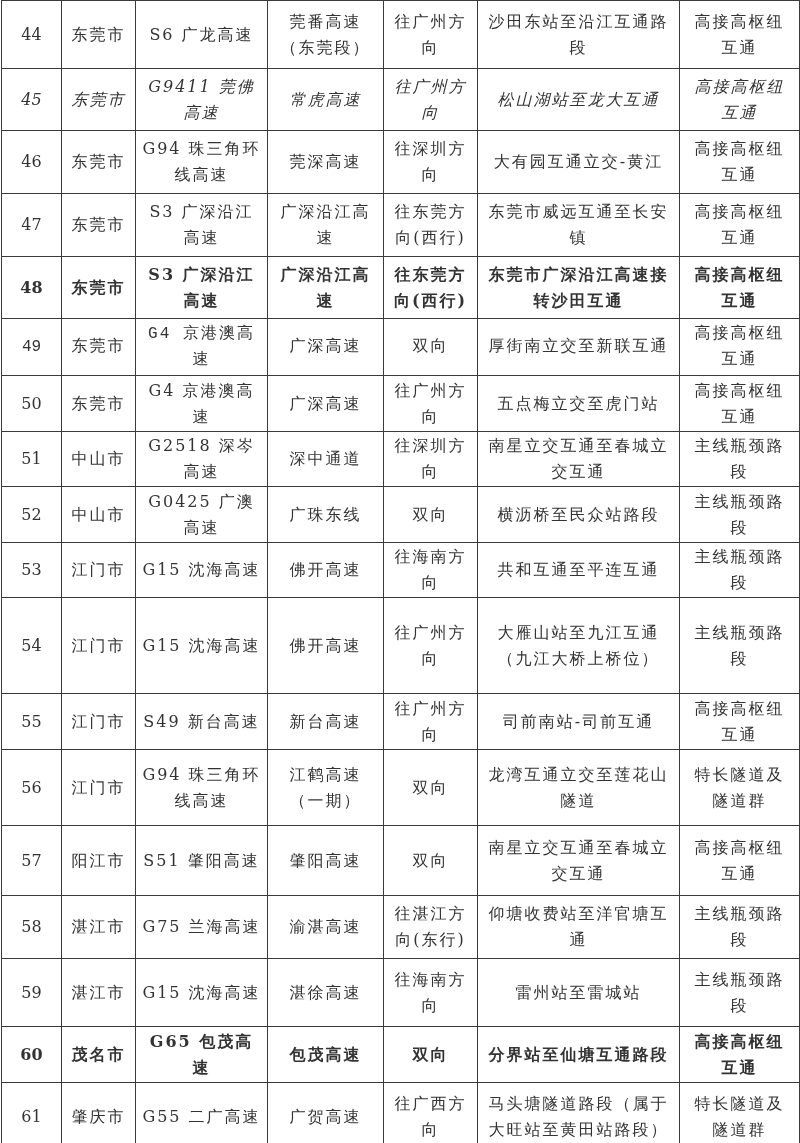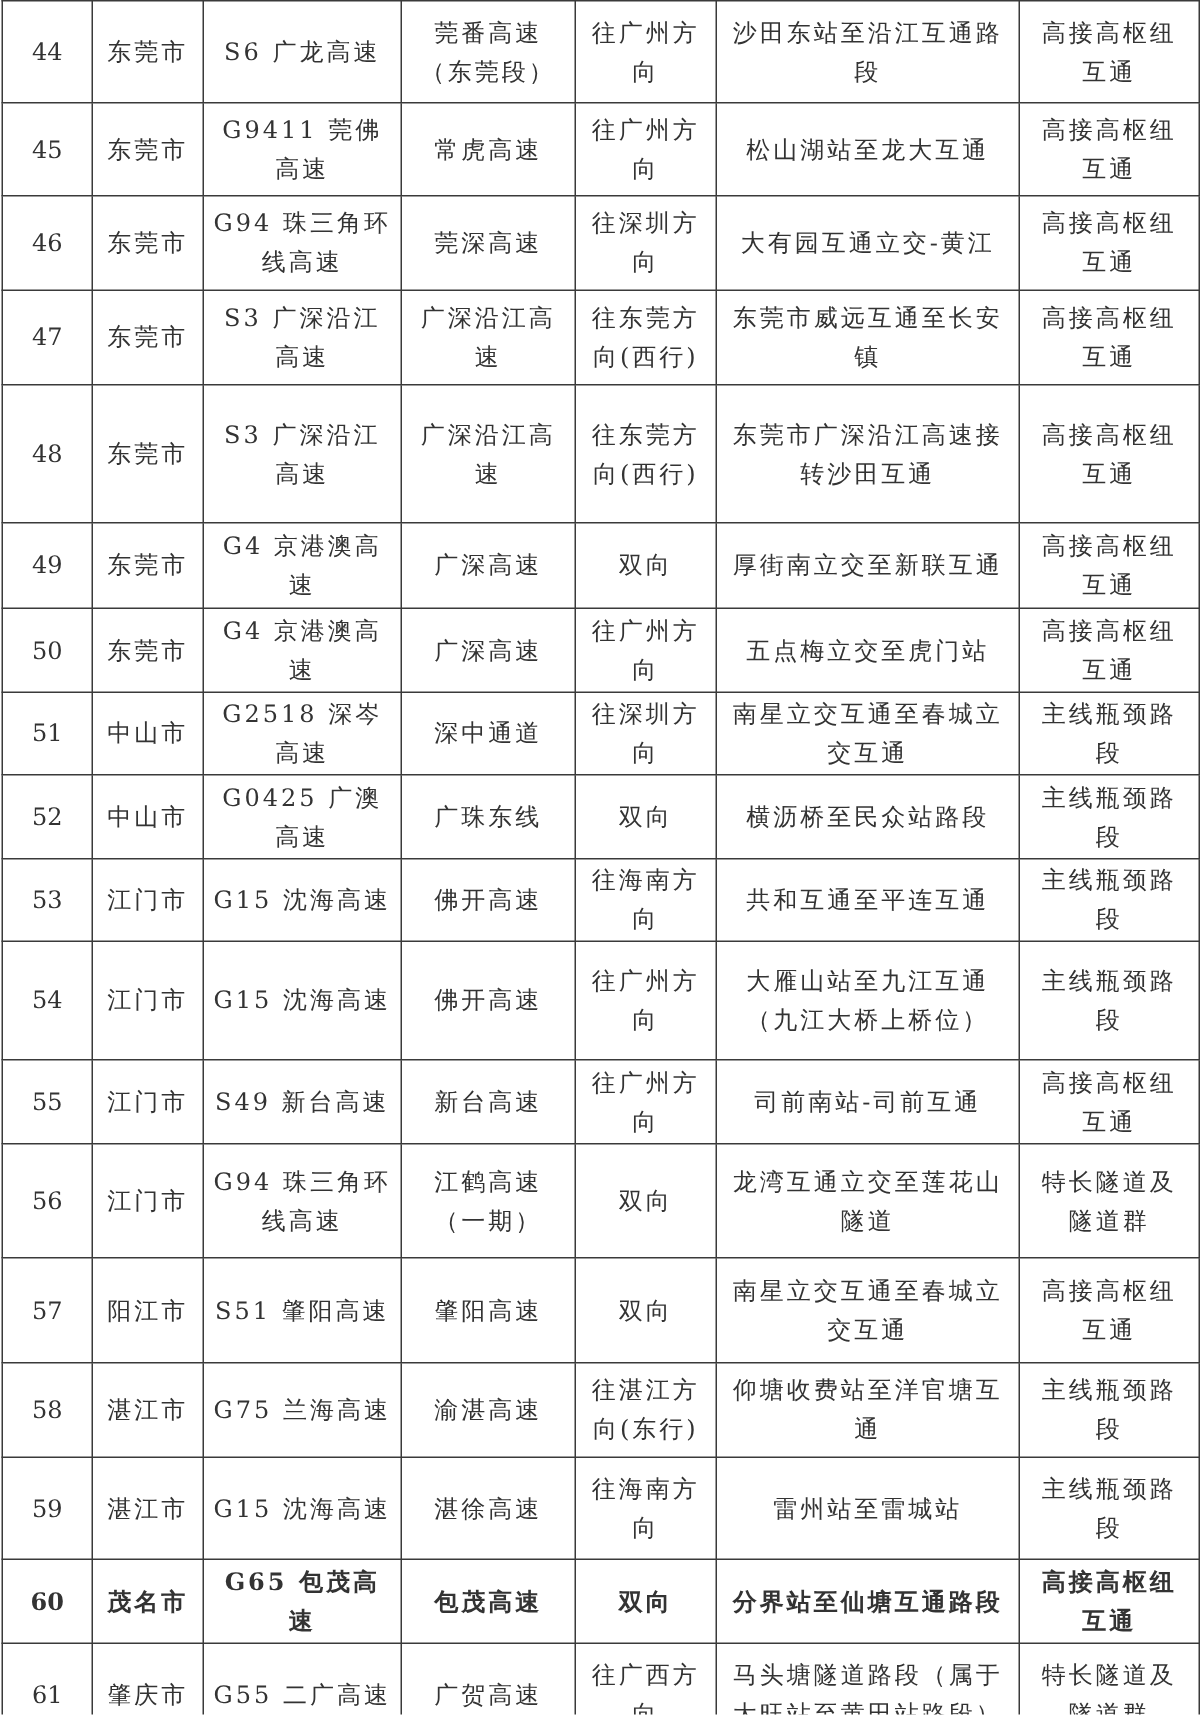--- a/index.html
+++ b/index.html
@@ -24,21 +24,21 @@
   <tbody id="tbody">
       <tr style="height: 68px;">
         <td class="c0">44</td>
         <td class="c1">东莞市</td>
         <td class="c2">S6 广龙高速</td>
         <td class="c3">莞番高速（东莞段）</td>
         <td class="c4">往广州方向</td>
         <td class="c5">沙田东站至沿江互通路段</td>
         <td class="c6">高接高枢纽互通</td>
       </tr>
-      <tr style="height: 62px;">
+      <tr style="height: 62px; font-style: italic;">
         <td class="c0">45</td>
         <td class="c1">东莞市</td>
         <td class="c2">G9411 莞佛高速</td>
         <td class="c3">常虎高速</td>
         <td class="c4">往广州方向</td>
         <td class="c5">松山湖站至龙大互通</td>
         <td class="c6">高接高枢纽互通</td>
       </tr>
       <tr style="height: 63px;">
         <td class="c0">46</td>
@@ -51,30 +51,30 @@
       </tr>
       <tr style="height: 63px;">
         <td class="c0">47</td>
         <td class="c1">东莞市</td>
         <td class="c2">S3 广深沿江高速</td>
         <td class="c3">广深沿江高速</td>
         <td class="c4">往东莞方向(西行)</td>
         <td class="c5">东莞市威远互通至长安镇</td>
         <td class="c6">高接高枢纽互通</td>
       </tr>
-      <tr style="height: 92px;">
+      <tr style="height: 62px; font-weight: bold;">
         <td class="c0">48</td>
         <td class="c1">东莞市</td>
         <td class="c2">S3 广深沿江高速</td>
         <td class="c3">广深沿江高速</td>
         <td class="c4">往东莞方向(西行)</td>
         <td class="c5">东莞市广深沿江高速接转沙田互通</td>
         <td class="c6">高接高枢纽互通</td>
       </tr>
-      <tr style="height: 57px;">
+      <tr style="height: 57px; font-family: Liberation Mono, monospace;">
         <td class="c0">49</td>
         <td class="c1">东莞市</td>
         <td class="c2">G4 京港澳高速</td>
         <td class="c3">广深高速</td>
         <td class="c4">双向</td>
         <td class="c5">厚街南立交至新联互通</td>
         <td class="c6">高接高枢纽互通</td>
       </tr>
       <tr style="height: 56px;">
         <td class="c0">50</td>
@@ -105,21 +105,21 @@
       </tr>
       <tr style="height: 55px; margin-top: 12px;">
         <td class="c0">53</td>
         <td class="c1">江门市</td>
         <td class="c2">G15 沈海高速</td>
         <td class="c3">佛开高速</td>
         <td class="c4">往海南方向</td>
         <td class="c5">共和互通至平连互通</td>
         <td class="c6">主线瓶颈路段</td>
       </tr>
-      <tr style="height: 79px; margin-top: 20px;">
+      <tr style="height: 96px; margin-top: 20px;">
         <td class="c0">54</td>
         <td class="c1">江门市</td>
         <td class="c2">G15 沈海高速</td>
         <td class="c3">佛开高速</td>
         <td class="c4">往广州方向</td>
         <td class="c5">大雁山站至九江互通（九江大桥上桥位）</td>
         <td class="c6">主线瓶颈路段</td>
       </tr>
       <tr style="height: 56px;">
         <td class="c0">55</td>

